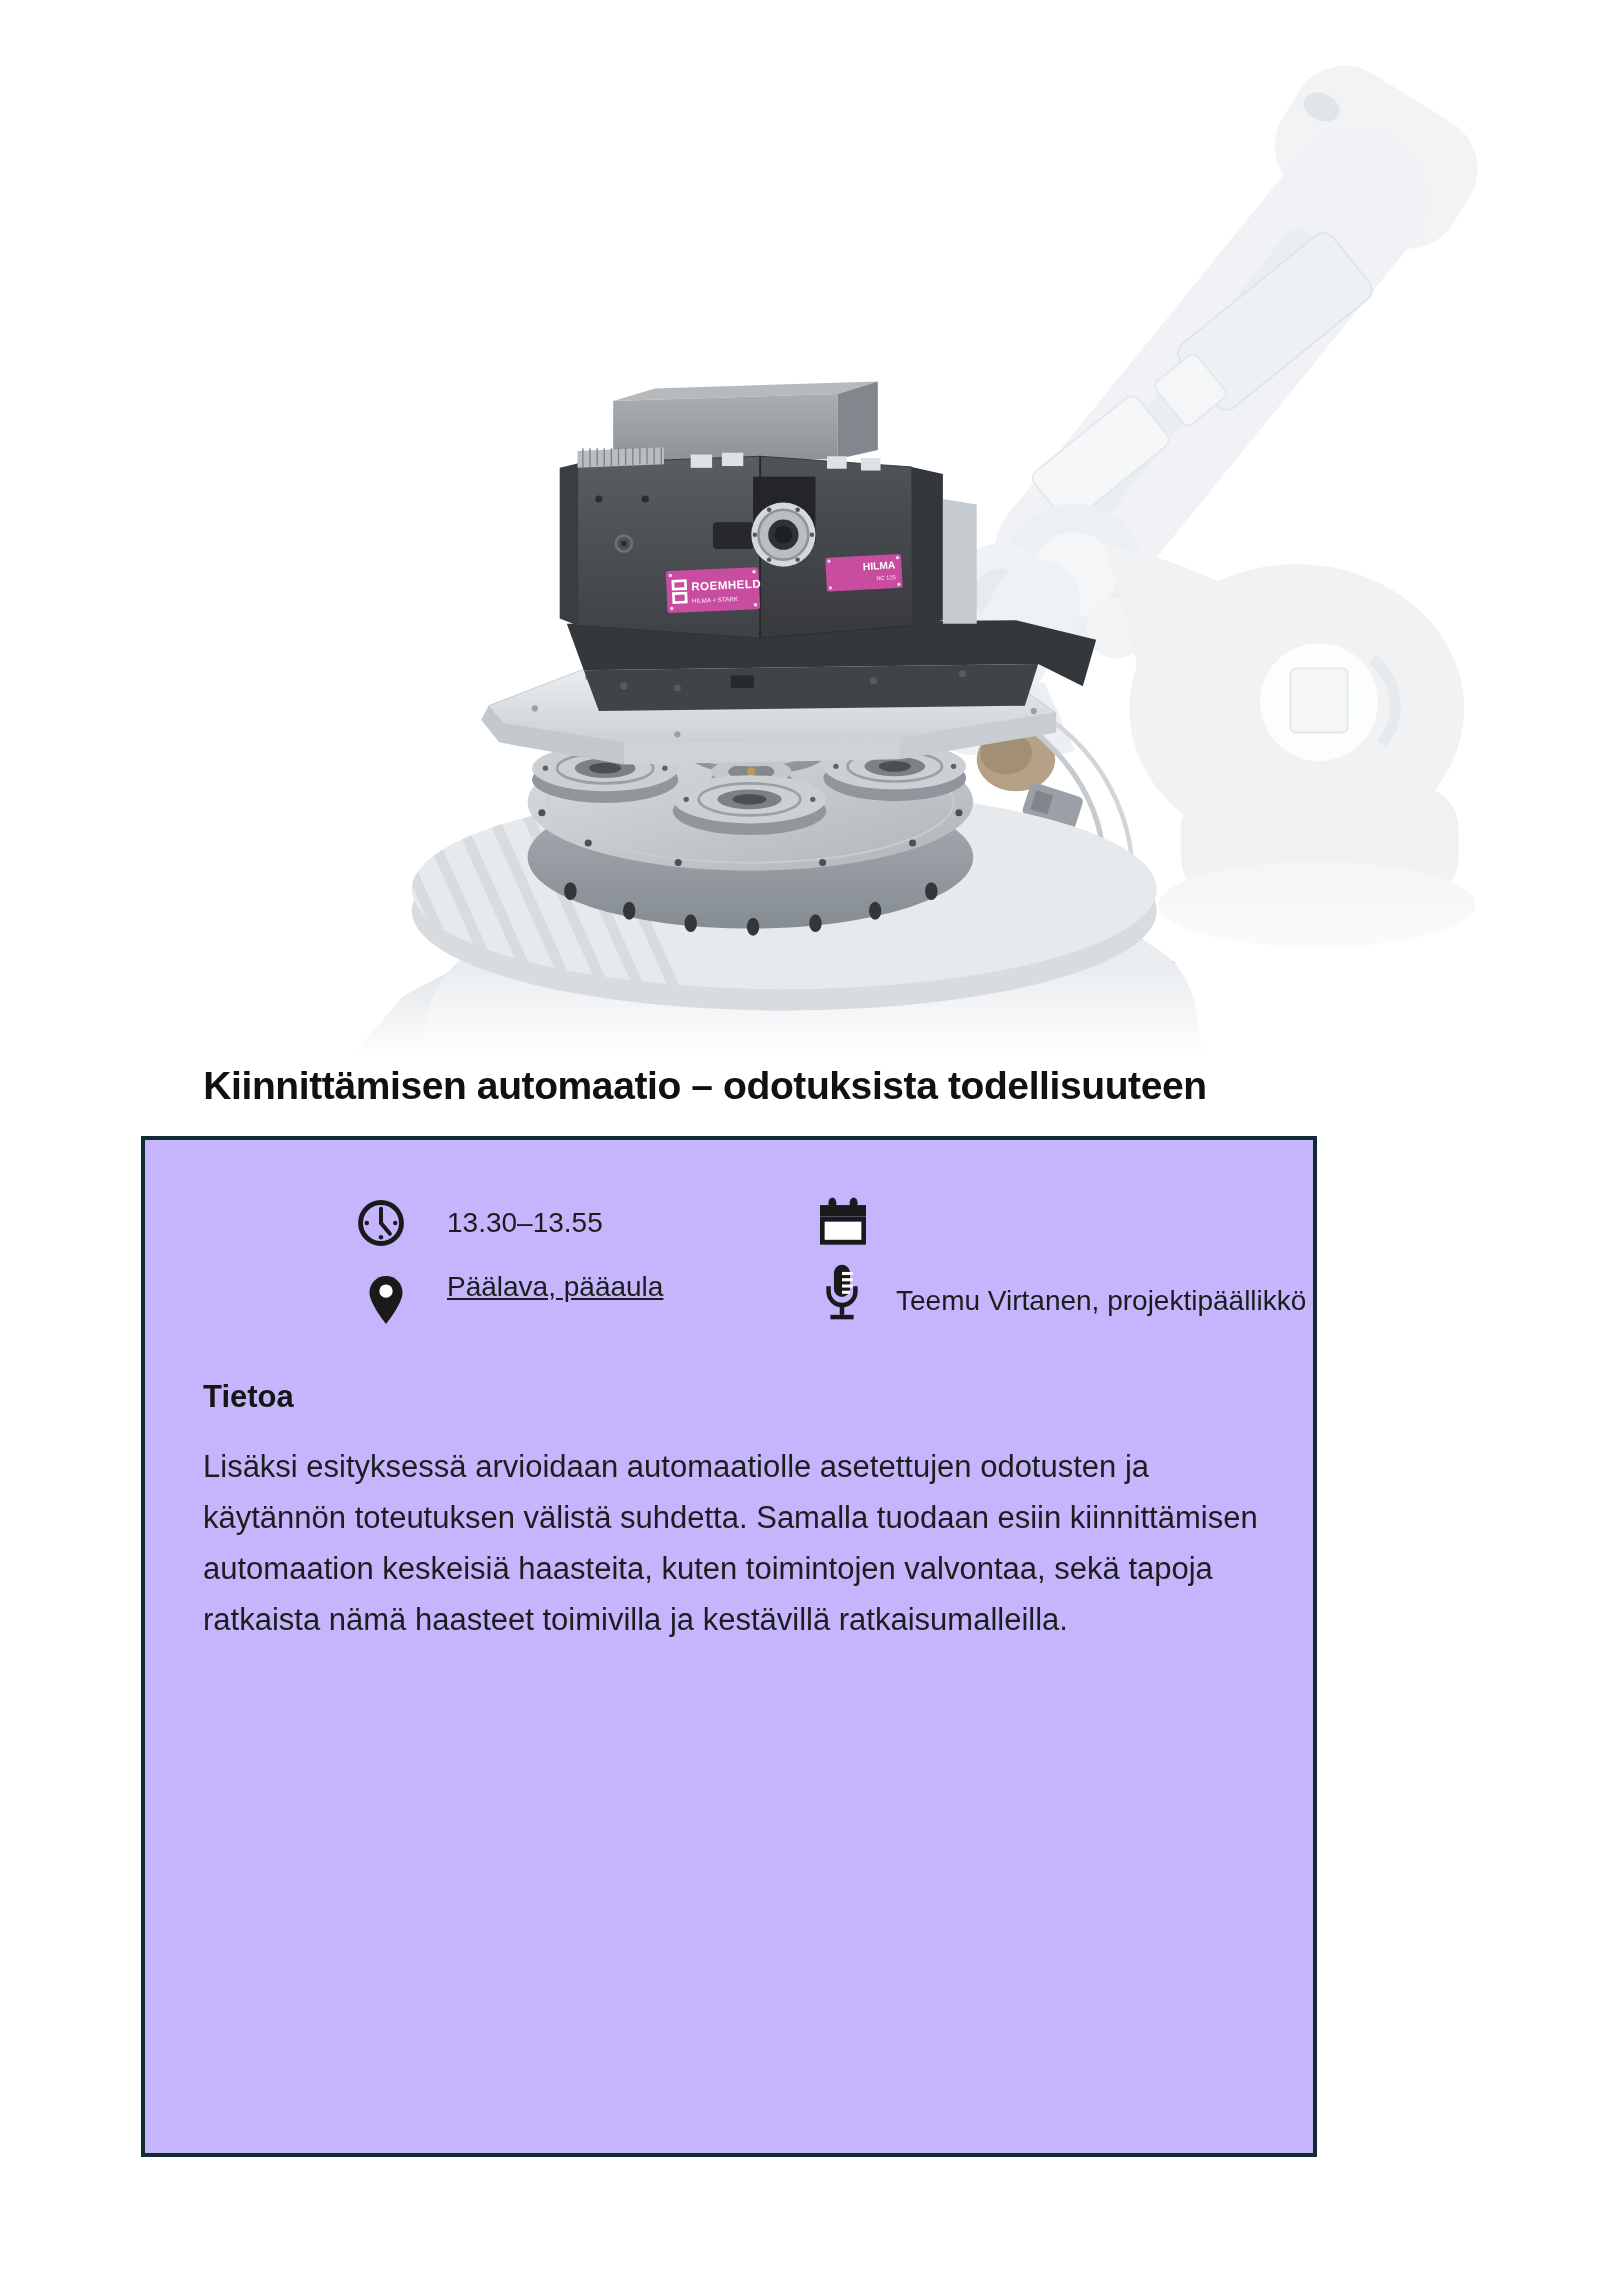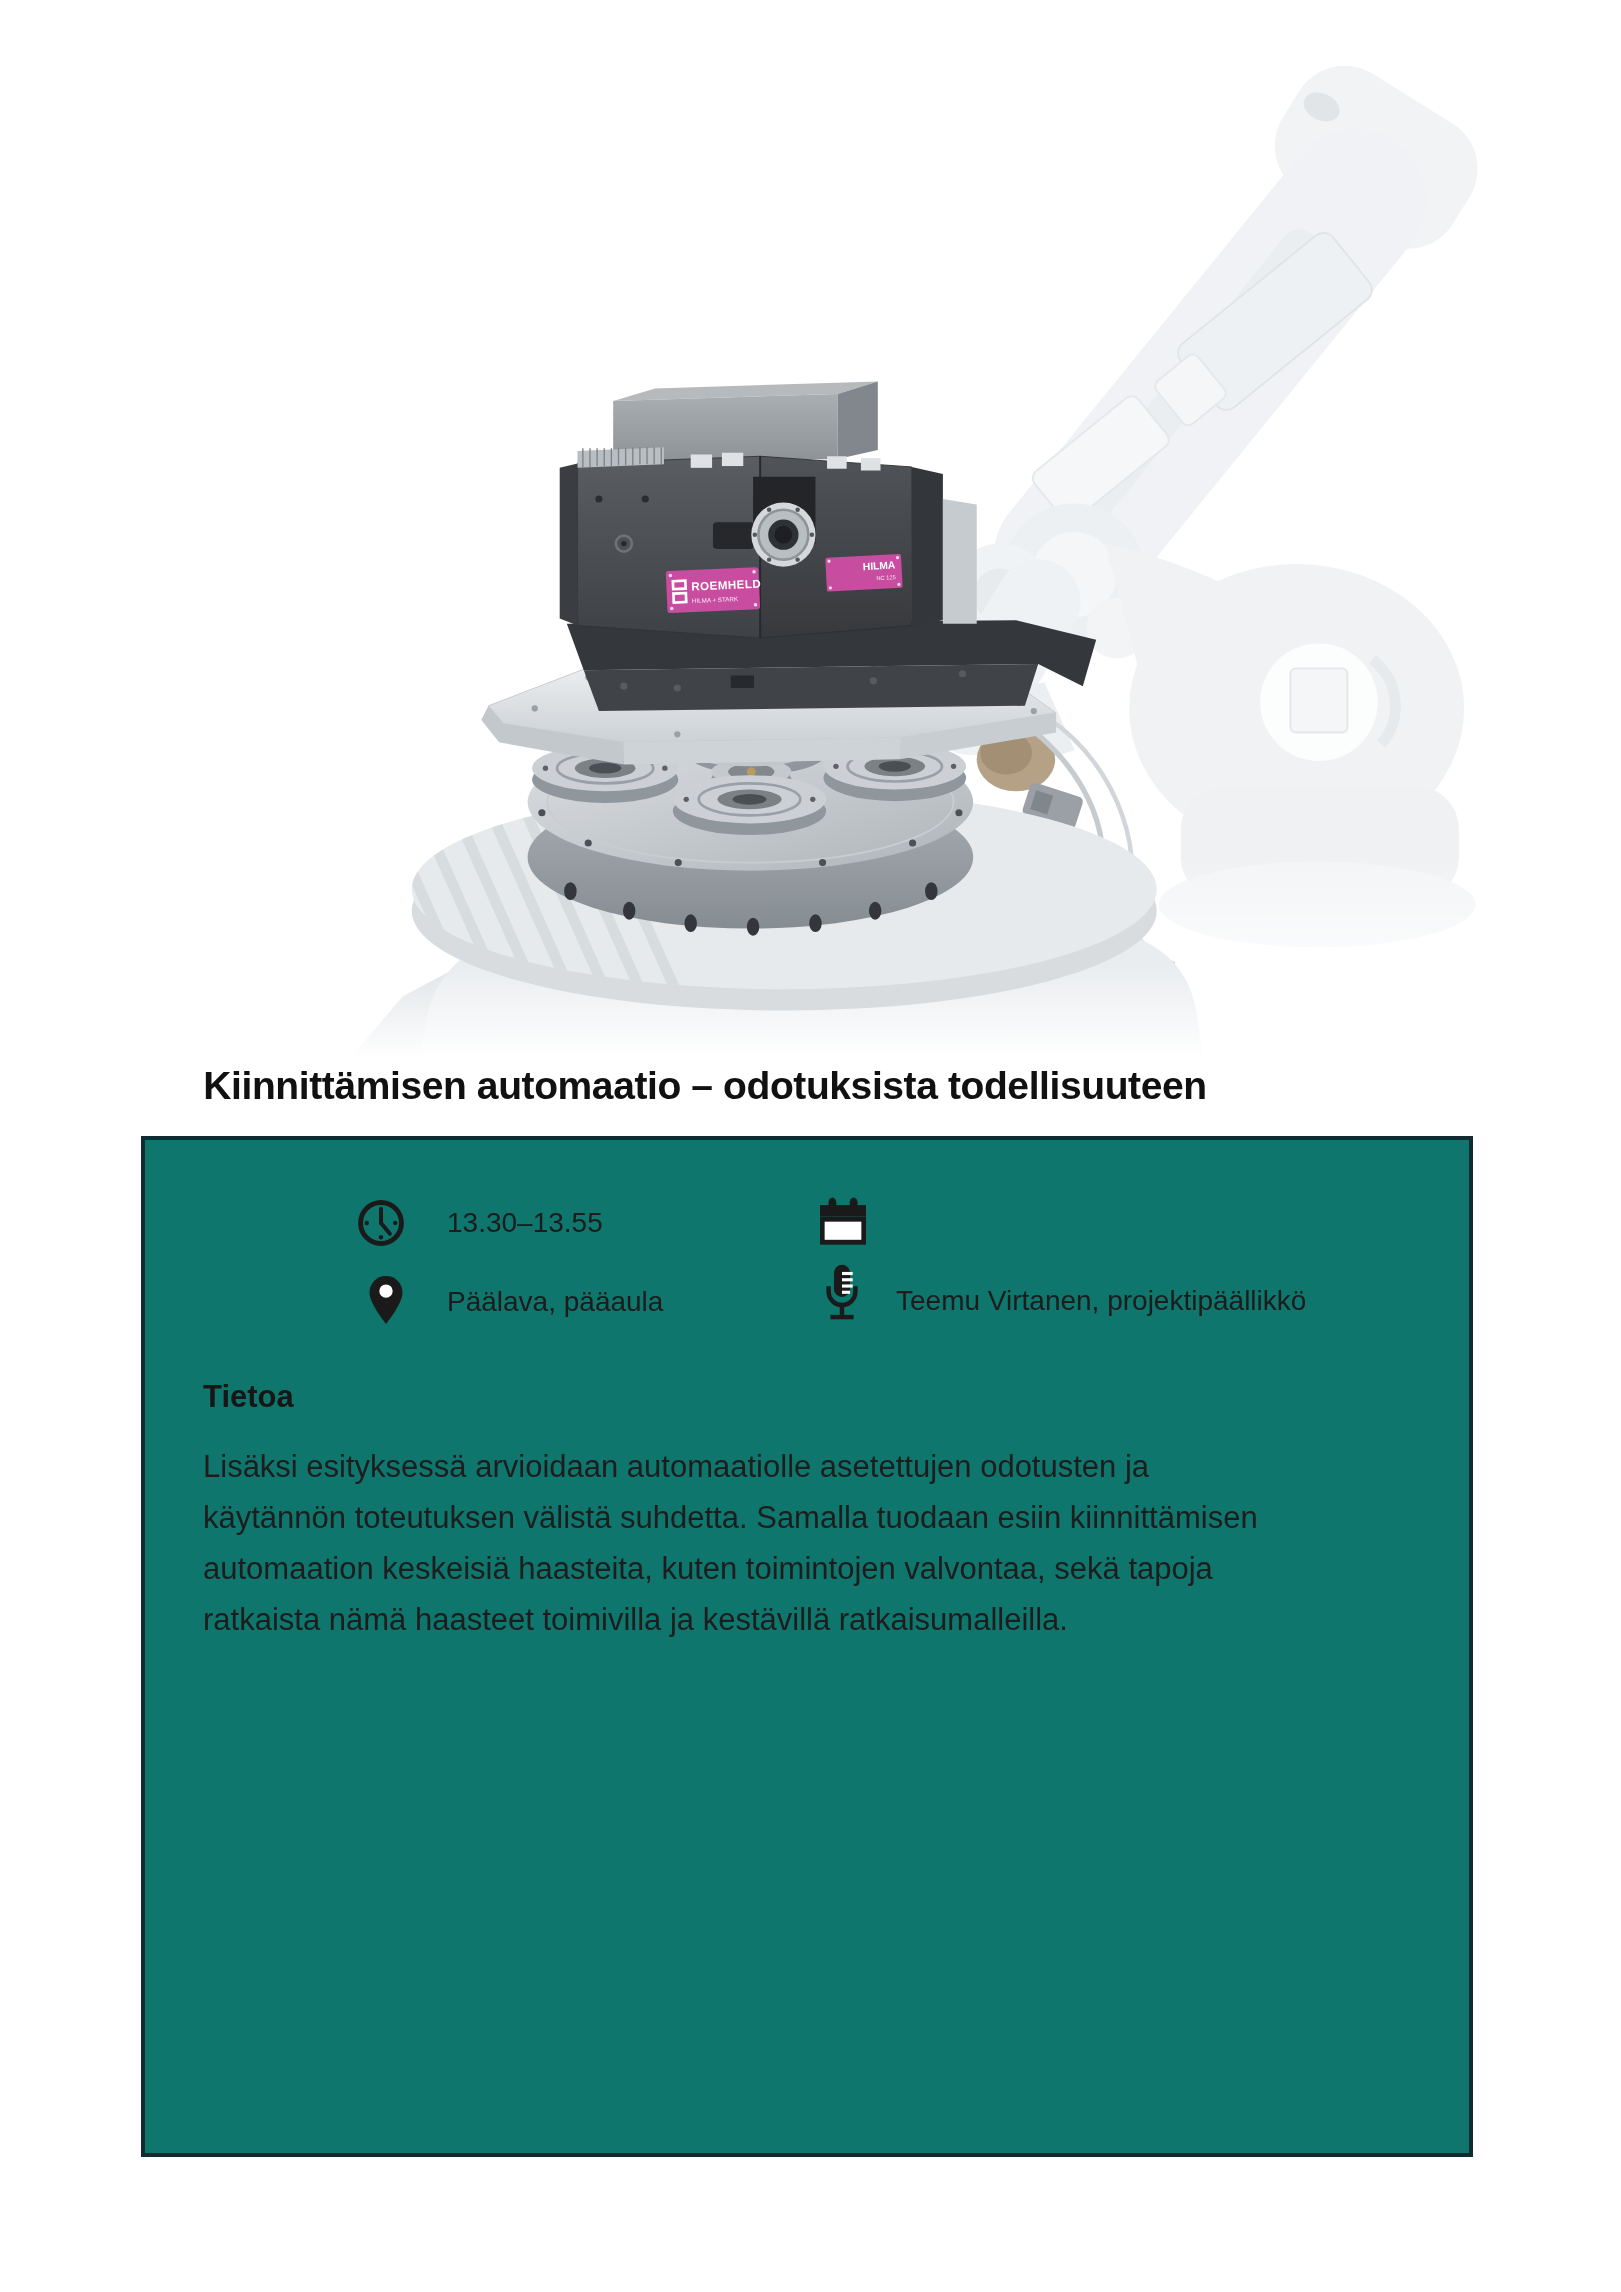--- a/index.html
+++ b/index.html
@@ -1,22 +1,22 @@
 <!DOCTYPE html>
 <html style="font-size:14.3px"><head>
 <meta charset="utf-8">
 <style>
   html,body{margin:0;padding:0;background:#ffffff;}
   body{width:1622px;height:2293px;position:relative;overflow:hidden;
        font-family:"Liberation Sans",sans-serif;color:#1a1a1a;}
   .hero{position:absolute;left:0;top:0;width:1622px;height:1105px;}
   .page-title{position:absolute;left:0;top:1064px;width:1410px;text-align:center;
       font-size:39px;font-weight:bold;letter-spacing:-0.4px;color:#111;}
-  .info-box{position:absolute;left:141px;top:1136px;width:1332px;height:1021px;
-      border:4.5px solid #112b33;background:#0f766e;box-sizing:border-box;}
+  .info-box{position:absolute;left:141px;top:1136px;width:1176px;height:1021px;
+      border:4.5px solid #112b33;background:#c4b5fd;box-sizing:border-box;}
   .info-box .abs{position:absolute;}
   .info-label{font-size:28px;color:#1c1c1c;height:52px;line-height:52px;white-space:nowrap;}
   .ic{display:block;}
   .about-heading{position:absolute;left:58px;top:239px;font-size:31px;font-weight:bold;color:#161616;}
   .about-text{position:absolute;left:58px;top:301px;width:1283px;font-size:31px;
       line-height:51px;color:#1d1d1d;}
   .about-text p{margin:0 0 23px 0;white-space:pre-line;}
 </style>
 </head>
 <body>
@@ -306,21 +306,21 @@
       <rect x="2.5" y="25" width="47" height="26" fill="#ffffff" stroke="#1a1a1a" stroke-width="5.5"></rect>
     </svg>
   </span>
 
   <span class="abs ic" style="left:223px;top:135px;">
     <svg width="36" height="50" viewBox="0 0 40 56">
       <path d="M20,1 C9,1 1.5,9.5 1.5,20 C1.5,32 20,55 20,55 C20,55 38.5,32 38.5,20 C38.5,9.5 31,1 20,1 Z" fill="#1a1a1a"></path>
       <circle cx="20" cy="18" r="7.5" fill="#ffffff"></circle>
     </svg>
   </span>
-  <div class="abs info-label" style="left:302px;top:136px;">Päälava, pääaula</div>
+  <div class="abs info-label" style="left:302px;top:121px;text-decoration:underline;">Päälava, pääaula</div>
 
   <span class="abs ic" style="left:679px;top:123px;">
     <svg width="36" height="59" viewBox="0 0 40 66">
       <rect x="11" y="2" width="18" height="36" rx="9" fill="#1a1a1a"></rect>
       <rect x="20" y="10" width="12" height="3.5" fill="#ffffff"></rect>
       <rect x="20" y="17" width="12" height="3.5" fill="#ffffff"></rect>
       <rect x="20" y="24" width="12" height="3.5" fill="#ffffff"></rect>
       <rect x="20" y="31" width="9" height="3.5" fill="#ffffff"></rect>
       <path d="M5,26 v6 a15,15 0 0 0 30,0 v-6" fill="none" stroke="#1a1a1a" stroke-width="5"></path>
       <rect x="17.5" y="48" width="5" height="10" fill="#1a1a1a"></rect>

